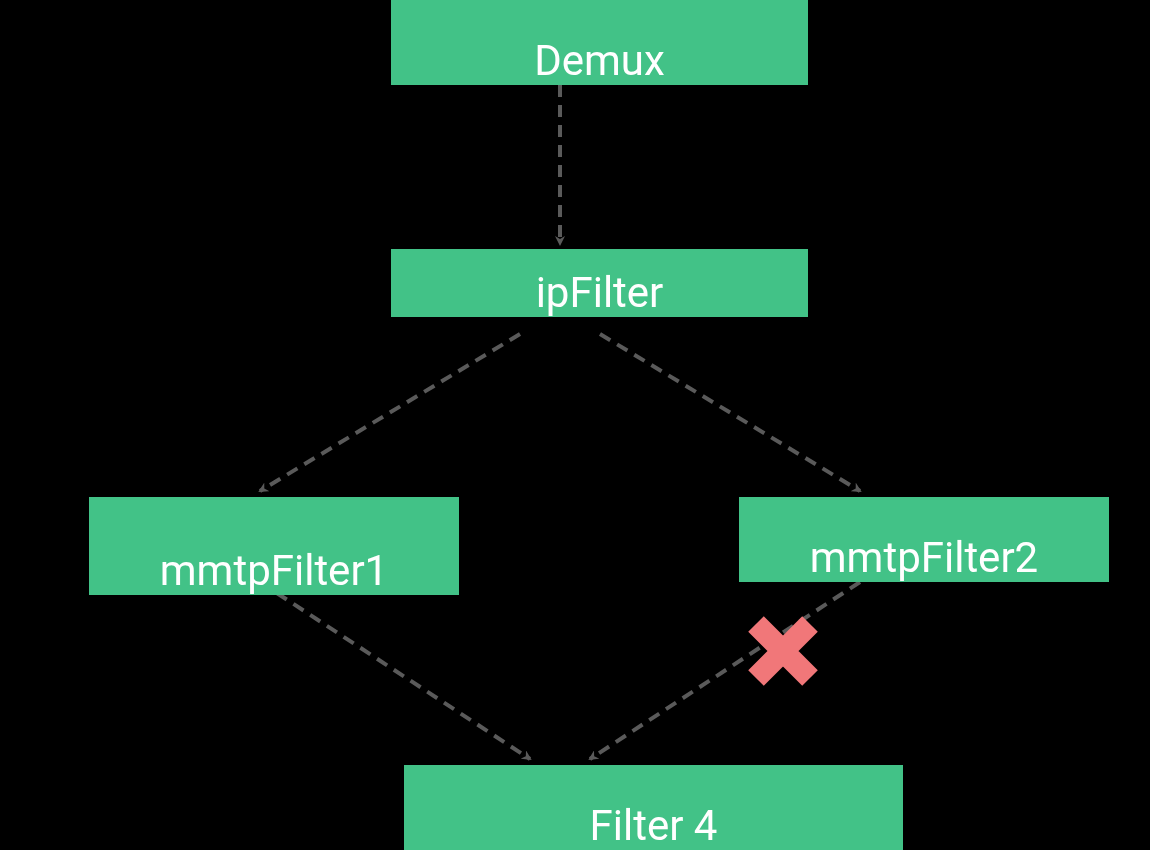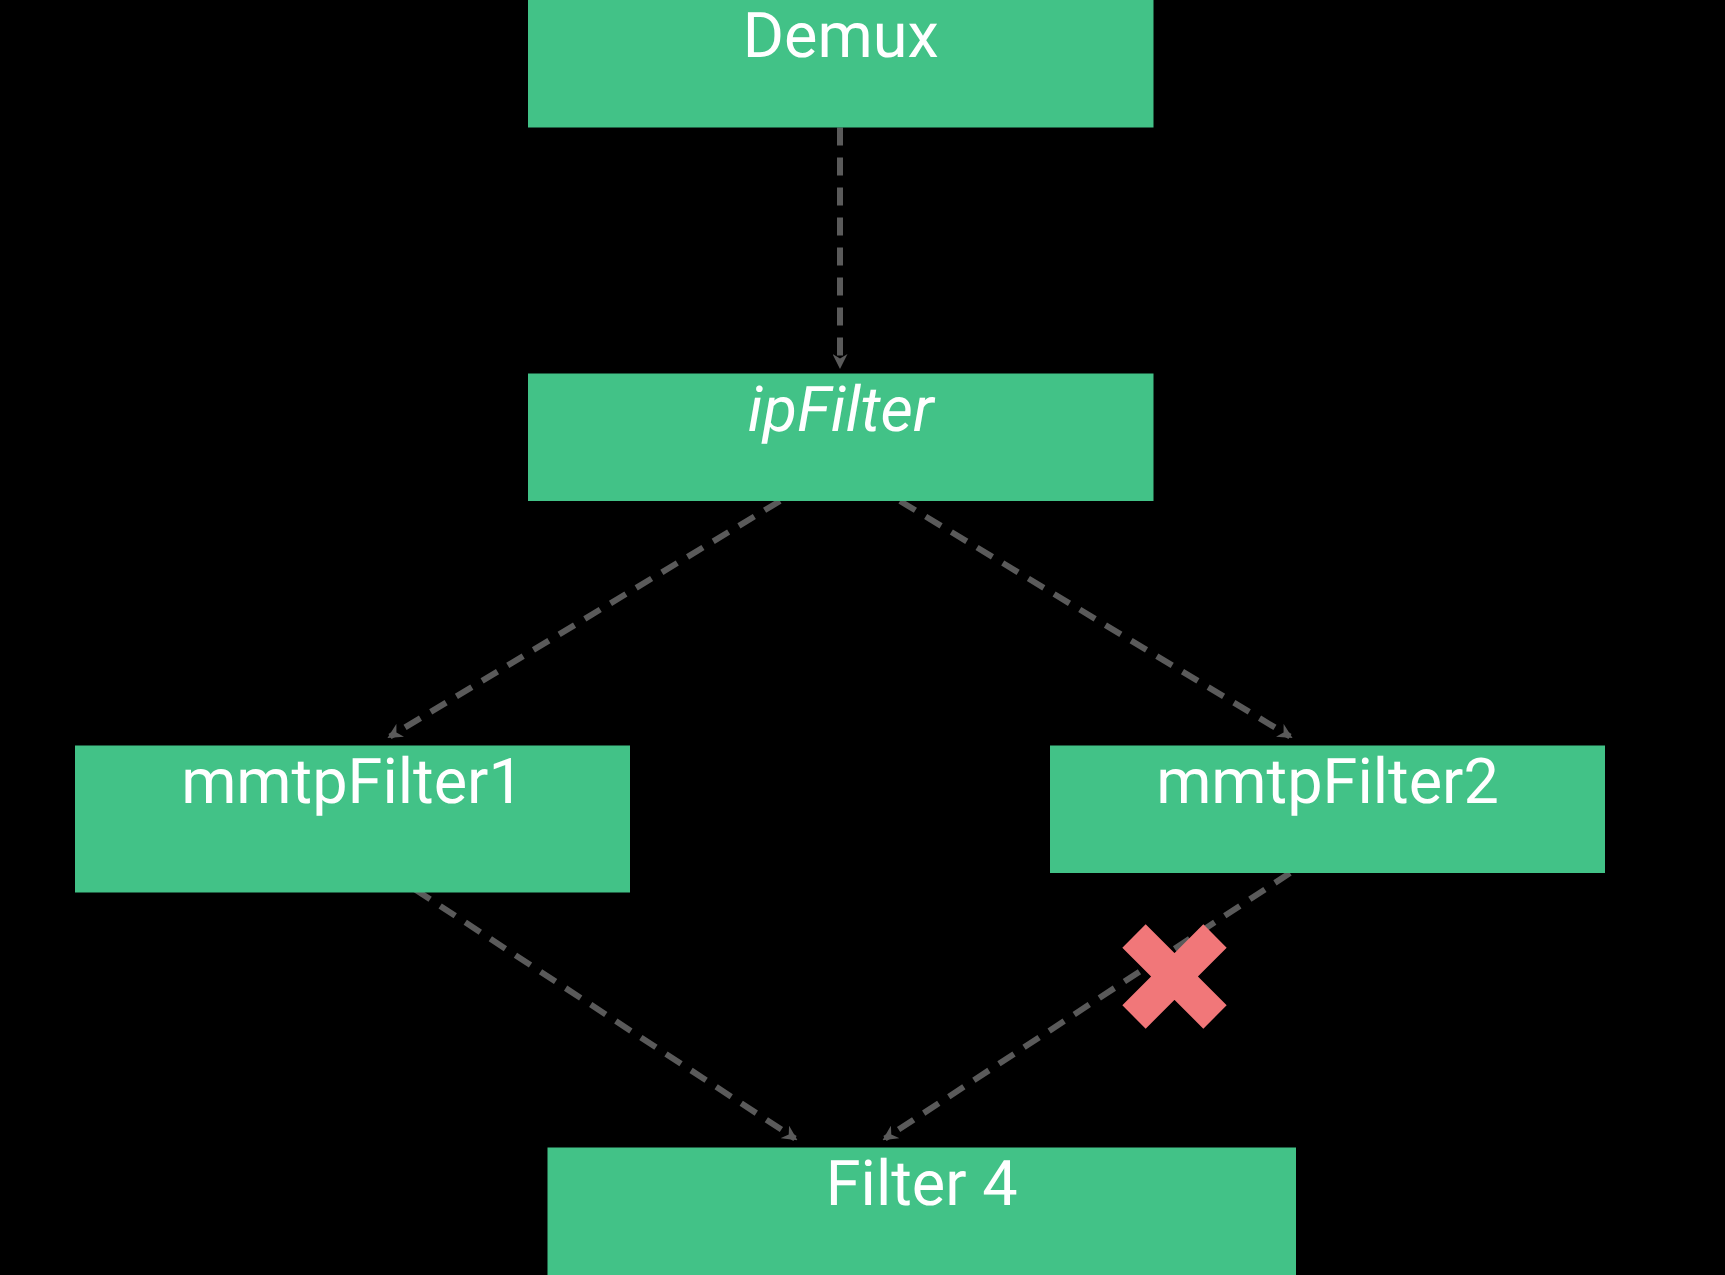--- a/index.html
+++ b/index.html
@@ -15,23 +15,24 @@
       font-family: -apple-system, BlinkMacSystemFont, 'Segoe UI', Roboto, Helvetica, Arial, sans-serif;
       overflow: hidden;
     }
     .node {
       position: absolute;
       background: #42c287;
       color: #ffffff;
       font-size: 42px;
       font-weight: 400;
       display: flex;
-      align-items: flex-start;
+      align-items: flex-end;
       justify-content: center;
       white-space: nowrap;
+      margin-left: 39px;
     }
     .arrow-line {
       position: absolute;
       stroke: #5a5a5a;
       stroke-width: 4;
       stroke-dasharray: 12 8;
       fill: none;
     }
     .block-x {
       position: absolute;
@@ -60,21 +61,21 @@
 
   <line class="arrow-line" x1="260" y1="582" x2="530" y2="759" marker-end="url(#arrowhead)"></line>
 
   <line class="arrow-line" x1="860" y1="582" x2="590" y2="759" marker-end="url(#arrowhead)"></line>
 </svg>
 
 <div class="node" style="left:352px;top:0px;width:417px;height:85px;">
   <span>Demux</span>
 </div>
 
-<div class="node" style="left:352px;top:249px;width:417px;height:85px;font-style:italic;">
+<div class="node" style="left:352px;top:249px;width:417px;height:68px;">
   <span>ipFilter</span>
 </div>
 
 <div class="node" style="left:50px;top:497px;width:370px;height:98px;">
   <span>mmtpFilter1</span>
 </div>
 
 <div class="node" style="left:700px;top:497px;width:370px;height:85px;">
   <span>mmtpFilter2</span>
 </div>

